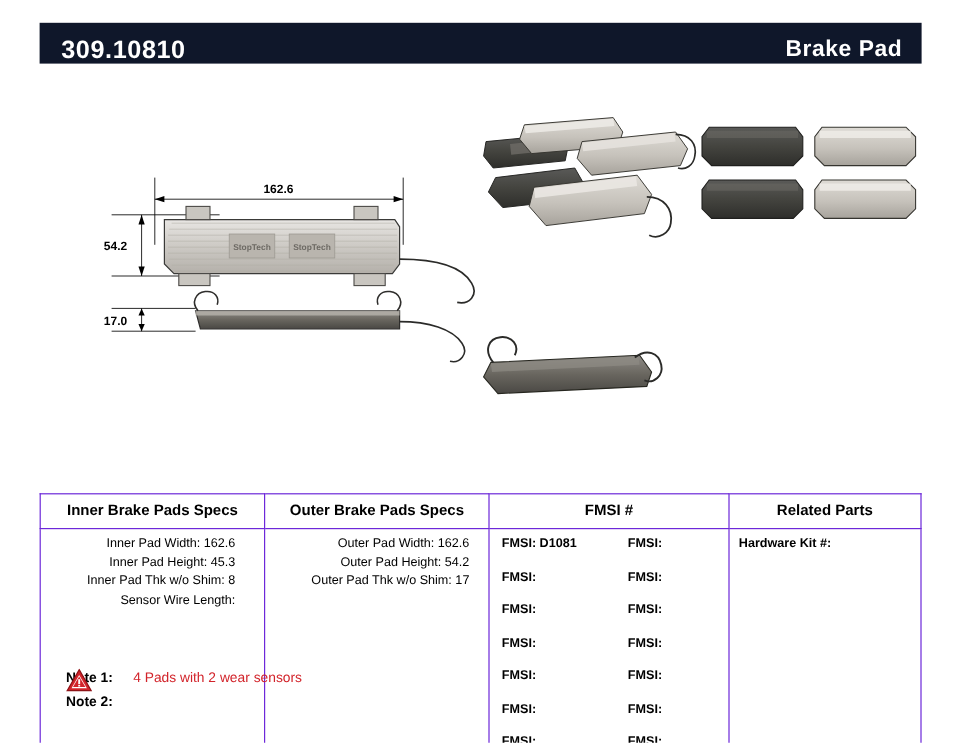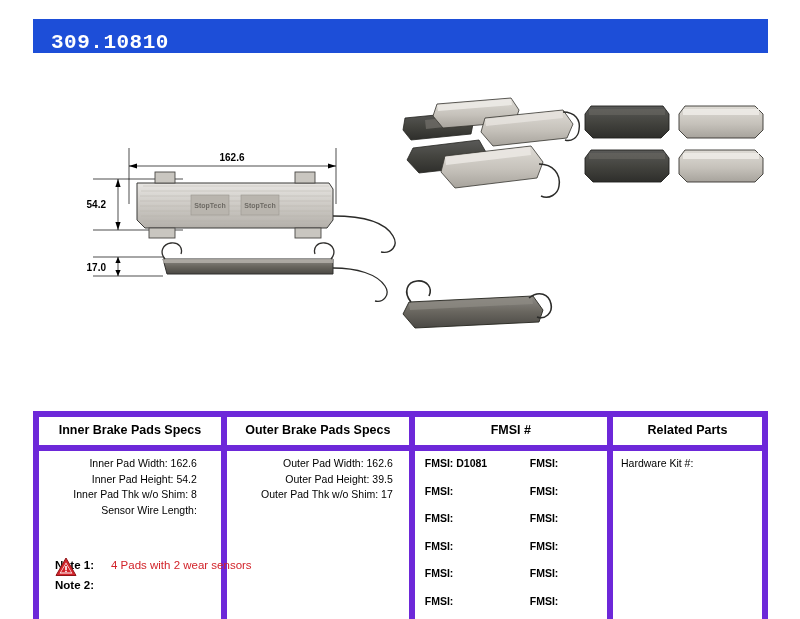--- a/index.html
+++ b/index.html
@@ -19,27 +19,26 @@
     position: absolute;
     left: 0; top: 0;
     width: 800px; height: 619px;
   }
 
   
   .header {
     position: absolute;
     left: 33px; top: 19px;
     width: 735px; height: 34px;
-    background: #1d4ed8;
+    background: #0f172a;
     display: flex;
     align-items: center;
     justify-content: space-between;
     box-sizing: border-box;
     padding: 12px 16px 0 18px;
-    font-family: Liberation Mono, monospace;
   }
   .header .part-number {
     color: #ffffff;
     font-size: 21px;
     font-weight: bold;
     letter-spacing: 0.5px;
   }
   .header .header-title {
     color: #ffffff;
     font-size: 19px;
@@ -56,21 +55,21 @@
 
   
   .specs-table {
     position: absolute;
     left: 33px; top: 411px;
     width: 735px;
     border: 1px solid #000000;
     border-collapse: collapse;
   }
   .specs-table th, .specs-table td {
-    border: 6px solid #6d28d9;
+    border: 1px solid #6d28d9;
     vertical-align: top;
   }
   .specs-table thead th {
     font-size: 12.5px;
     font-weight: bold;
     text-align: center;
     padding: 6px 4px 6px 4px;
     height: 16px;
   }
   .specs-table tbody td {
@@ -99,21 +98,21 @@
     font-size: 10.5px;
     font-weight: bold;
     line-height: 15.5px;
     white-space: nowrap;
   }
   .fmsi-left { padding-left: 4px; }
   .fmsi-right { padding-left: 4px; }
 
   .related-line {
     font-size: 10.5px;
-    font-weight: normal;
+    font-weight: bold;
     line-height: 15.5px;
     padding-left: 2px;
     white-space: nowrap;
   }
 
   
   .notes {
     position: absolute;
     left: 55px; top: 555px;
     width: 500px;
@@ -145,20 +144,21 @@
     font-weight: bold;
   }
 </style>
 </head>
 <body>
 
 <div class="page">
 
   <div class="header">
     <span class="part-number">309.10810</span>
+    <span class="header-title">Brake Pad</span>
   </div>
 
   <div class="drawing">
     <svg width="735" height="340" viewBox="0 0 735 340">
       <defs>
         <linearGradient id="padGrad" x1="0" y1="0" x2="0" y2="1">
           <stop offset="0%" stop-color="#e8e6e3"></stop>
           <stop offset="45%" stop-color="#cfccc7"></stop>
           <stop offset="100%" stop-color="#b4b0aa"></stop>
         </linearGradient>
@@ -312,27 +312,27 @@
         <th class="col-inner">Inner Brake Pads Specs</th>
         <th class="col-outer">Outer Brake Pads Specs</th>
         <th class="col-fmsi">FMSI #</th>
         <th class="col-related">Related Parts</th>
       </tr>
     </thead>
     <tbody>
       <tr>
         <td class="col-inner">
           <div class="spec-line spec-inner-right">Inner Pad Width: 162.6</div>
-          <div class="spec-line spec-inner-right">Inner Pad Height: 54.2</div>
+          <div class="spec-line spec-inner-right">Inner Pad Height: 45.3</div>
           <div class="spec-line spec-inner-right">Inner Pad Thk w/o Shim: 8</div>
           <div class="spec-line spec-inner-right">Sensor Wire Length:</div>
         </td>
         <td class="col-outer">
           <div class="spec-line spec-right">Outer Pad Width: 162.6</div>
-          <div class="spec-line spec-right">Outer Pad Height: 39.5</div>
+          <div class="spec-line spec-right">Outer Pad Height: 54.2</div>
           <div class="spec-line spec-right">Outer Pad Thk w/o Shim: 17</div>
         </td>
         <td class="col-fmsi">
           <div class="fmsi-grid">
             <div class="fmsi-left">FMSI:  D1081</div>
             <div class="fmsi-right">FMSI:</div>
             <div class="fmsi-left">FMSI:</div>
             <div class="fmsi-right">FMSI:</div>
             <div class="fmsi-left">FMSI:</div>
             <div class="fmsi-right">FMSI:</div>

